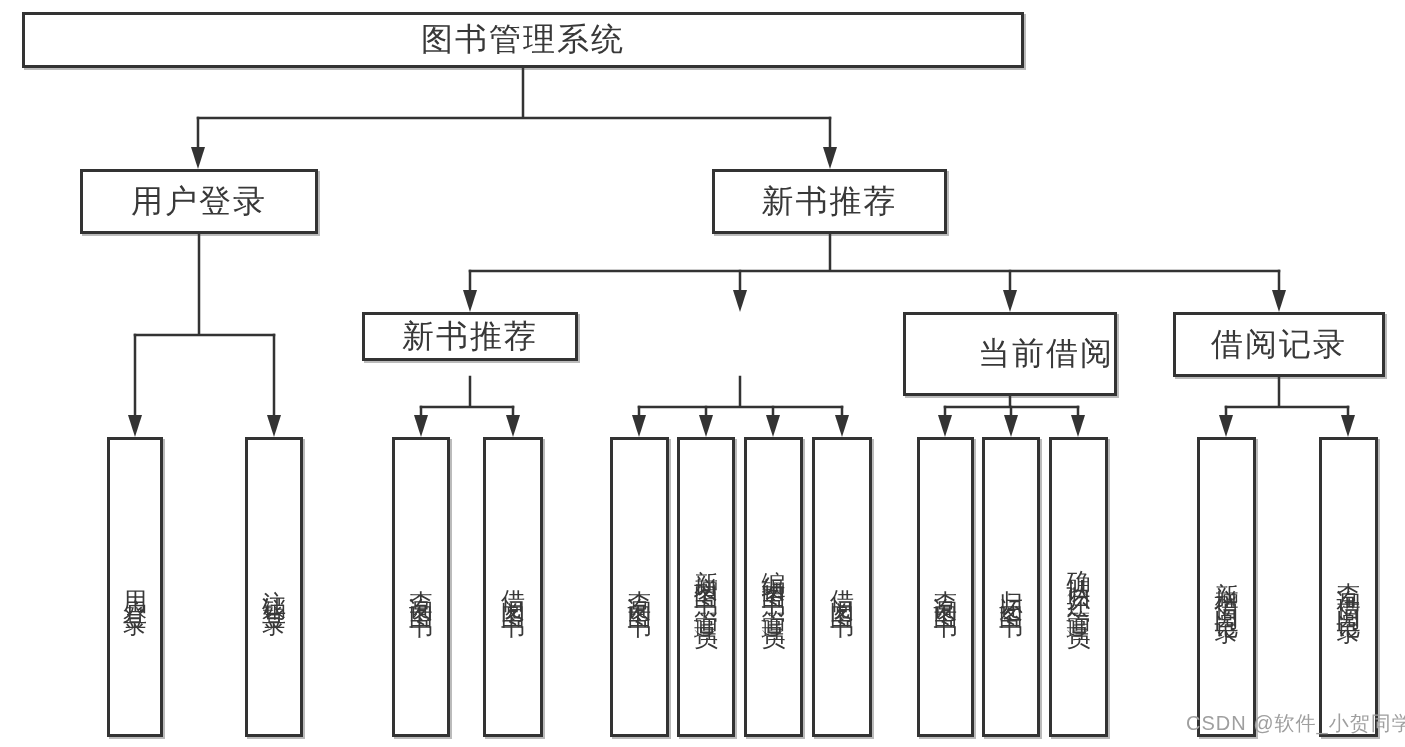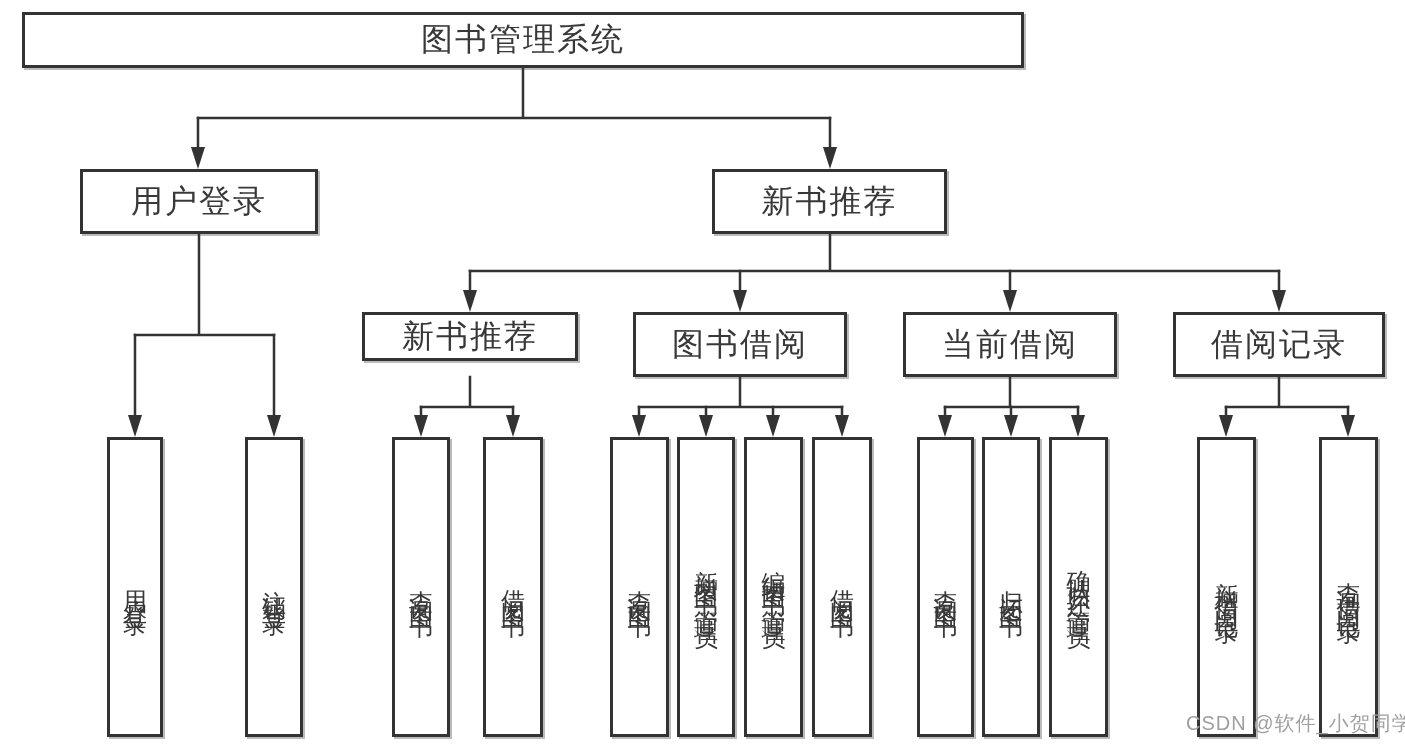--- a/index.html
+++ b/index.html
@@ -109,24 +109,21 @@
   <div class="node hbox" style="left:80px; top:169px; width:238px; height:65px;">
     <span>用户登录</span>
   </div>
   <div class="node hbox" style="left:712px; top:169px; width:235px; height:65px;">
     <span>新书推荐</span>
   </div>
 
   <div class="node hbox" style="left:362px; top:312px; width:216px; height:49px;">
     <span>新书推荐</span>
   </div>
-  <div class="node hbox" style="left:633px; top:312px; width:214px; height:65px;">
-    <span>图书借阅</span>
-  </div>
-  <div class="node hbox" style="left:903px; top:312px; width:214px; height:65px;">
+  <div class="node hbox" style="left:903px; top:312px; width:214px; height:84px;justify-content:flex-end;">
     <span>当前借阅</span>
   </div>
   <div class="node hbox" style="left:1173px; top:312px; width:212px; height:65px;">
     <span>借阅记录</span>
   </div>
 
   <div class="node vbox" style="left:107px; top:437px; width:56px; height:300px;">
     <span>用户登录</span>
   </div>
   <div class="node vbox" style="left:245px; top:437px; width:58px; height:300px;">

